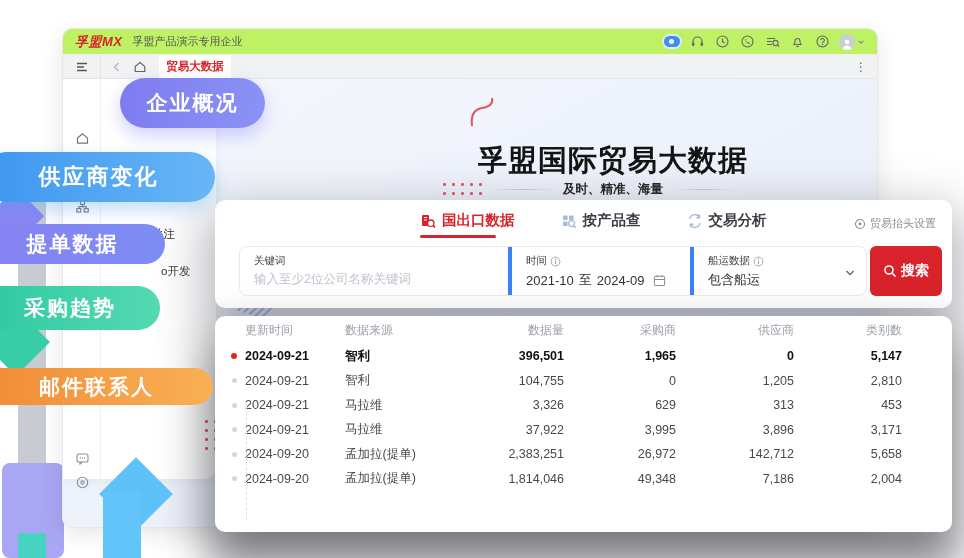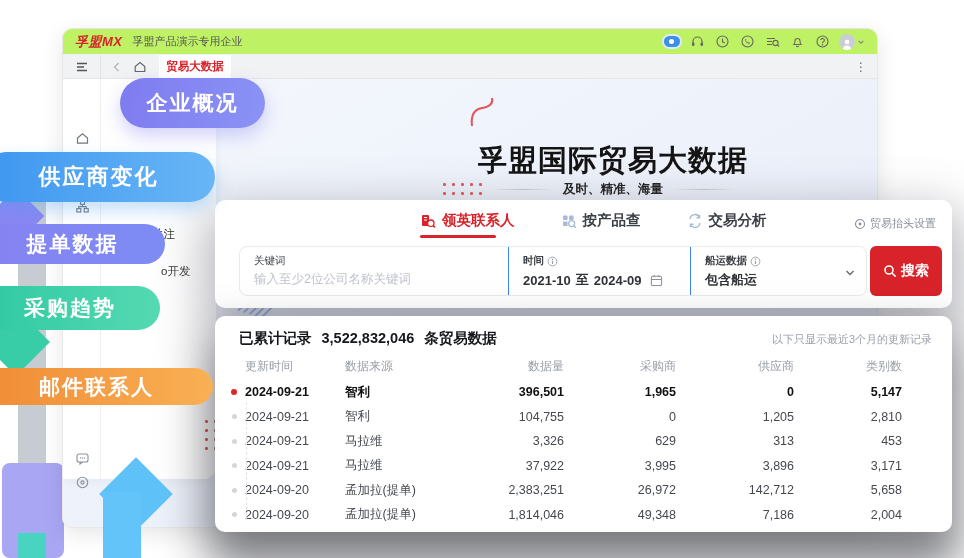--- a/index.html
+++ b/index.html
@@ -80,21 +80,21 @@
   .panel1 { position:absolute; left:215px; top:200px; width:737px; height:108px; background:#fff; border-radius:10px;
             z-index:20; box-shadow:0 20px 50px 10px rgba(88,92,105,.45); }
   .tabs { position:absolute; left:205px; top:11px; display:flex; gap:46px; }
   .ptab { display:flex; align-items:center; gap:6px; font-size:14.5px; color:#3a3f46; font-weight:bold; cursor:pointer; }
   .ptab.active { color:#d8232a; }
   .tab-underline { position:absolute; left:205px; top:35px; width:76px; height:3px; border-radius:2px; background:#d8232a; }
   .head-settings { position:absolute; right:16px; top:16px; display:flex; align-items:center; gap:4px; font-size:11px; color:#8a8f99; cursor:pointer;justify-content:flex-end; }
 
   .search-box { position:absolute; left:24px; top:46px; width:628px; height:50px; border:1px solid #e9eaec; border-radius:8px; display:flex; }
   .sg { padding:7px 14px 0 14px; }
-  .sg + .sg { border-left:1px solid #3b82f6;font-weight:bold; }
+  .sg + .sg { border-left:4px solid #3b82f6; }
   .sg-label { font-size:10.5px; color:#3c4046; display:flex; align-items:center; gap:3px; }
   .sg-value { margin-top:3px; font-size:13px; color:#2f3338; display:flex; align-items:center; gap:5px; }
   .sg1 { flex:1; }
   .sg1 input { border:none; outline:none; width:100%; font-size:12.5px; color:#333; margin-top:4px; background:transparent; }
   .sg1 input::placeholder { color:#bfc3cc; }
   .sg2 { width:182px; }
   .sg3 { width:176px; position:relative; }
   .sg3 .chev { position:absolute; right:10px; top:20px; }
   .search-btn { position:absolute; right:10px; top:46px; width:72px; height:50px; background:#d8232a; border:none; border-radius:6px;
                 color:#fff; font-size:14px; font-weight:bold; display:flex; align-items:center; justify-content:center; gap:4px; cursor:pointer; }
@@ -391,21 +391,21 @@
 
   <div class="panel1">
     <div class="tabs">
       <span class="ptab active">
         <svg width="16" height="16" viewBox="0 0 16 16">
             <rect x="2" y="2" width="7" height="11" rx="1" fill="#d8232a"></rect>
             <path d="M4 4.5 h3 M4 7 h3" stroke="#fff" stroke-width="1"></path>
             <circle cx="10.8" cy="10.2" r="3.2" fill="#fff" stroke="#d8232a" stroke-width="1.3"></circle>
             <path d="M13.2 12.6 L15 14.4" stroke="#d8232a" stroke-width="1.5"></path>
           </svg>
-        <span>领英联系人</span>
+        <span>国出口数据</span>
       </span>
       <span class="ptab">
         <svg width="16" height="16" viewBox="0 0 16 16">
             <rect x="2" y="2.5" width="4.6" height="4.6" rx="1" fill="#a8bbd6"></rect>
             <rect x="2" y="8.5" width="4.6" height="4.6" rx="1" fill="#a8bbd6"></rect>
             <rect x="8" y="2.5" width="4.6" height="4.6" rx="1" fill="#a8bbd6"></rect>
             <circle cx="10.6" cy="10.6" r="3" fill="#fff" stroke="#a8bbd6" stroke-width="1.3"></circle>
             <path d="M12.8 12.8 L14.8 14.8" stroke="#a8bbd6" stroke-width="1.5"></path>
           </svg>
         <span>按产品查</span>
@@ -469,28 +469,20 @@
     <button class="search-btn">
       <svg width="14" height="14" viewBox="0 0 14 14">
           <circle cx="6" cy="6" r="4" fill="none" stroke="#fff" stroke-width="1.6"></circle>
           <path d="M9 9 L12.6 12.6" stroke="#fff" stroke-width="1.6"></path>
         </svg>
       <span>搜索</span>
     </button>
   </div>
 
   <div class="panel2">
-    <div class="p2-head">
-      <span class="summary">
-        <span>已累计记录</span>
-        <b>3,522,832,046</b>
-        <span>条贸易数据</span>
-      </span>
-      <span class="p2-note">以下只显示最近3个月的更新记录</span>
-    </div>
 
     <div class="timeline"></div>
 
     <div class="trow thead">
       <span class="dotcell"></span>
       <span>更新时间</span>
       <span>数据来源</span>
       <span class="num">数据量</span>
       <span class="num">采购商</span>
       <span class="num">供应商</span>

